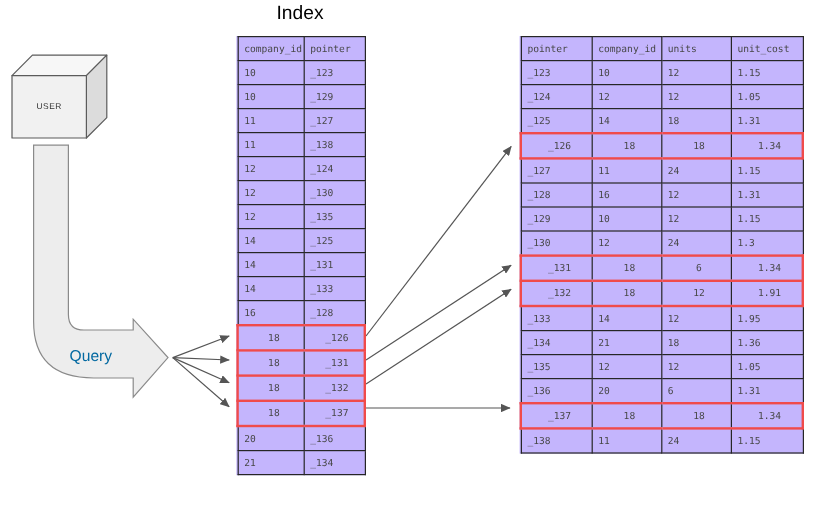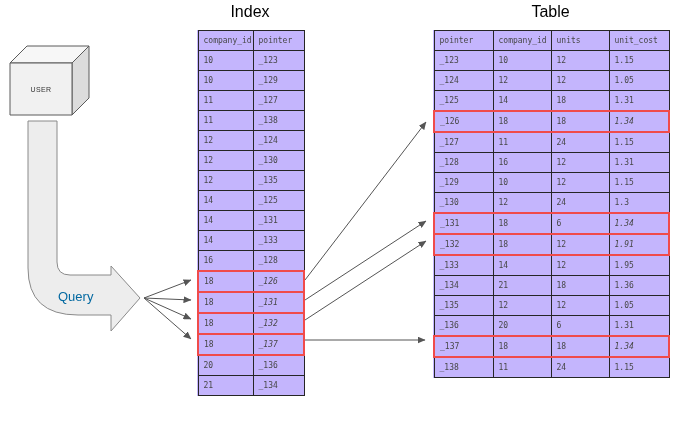--- a/index.html
+++ b/index.html
@@ -22,23 +22,23 @@
   }
   table.idx  { left:197px; top:30px; width:106px; }
   table.main { left:433px; top:30px; width:235px; }
   .tbl th, .tbl td {
     border:1px solid #262626;
     font:8px "DejaVu Sans Mono", monospace;
     font-weight:normal; color:#474747;
     height:19px; padding:0 0 0 5px; text-align:left; vertical-align:middle;
     white-space:nowrap; overflow:hidden;
   }
-  tr.hl td { border-top:2px solid var(--red); border-bottom:2px solid var(--red); }
+  tr.hl td { border-top:2px solid var(--red); border-bottom:2px solid var(--red);text-align:center; }
   tr.hl td:first-child { border-left:2px solid var(--red); }
-  tr.hl td:last-child  { border-right:2px solid var(--red);font-style:italic; }
+  tr.hl td:last-child  { border-right:2px solid var(--red); }
 
   #user-label {
     position:absolute; left:10px; top:63px; width:62px; height:52px; z-index:3;
     display:flex; align-items:center; justify-content:center;
     font:7px "Liberation Sans", sans-serif; color:#333; letter-spacing:.4px;
   }
   #query-label {
     position:absolute; left:58px; top:289px; width:64px; z-index:3;
     font:13px "Liberation Sans", sans-serif; color:#0369a1;
   }
@@ -69,21 +69,20 @@
     <line x1="144" y1="298" x2="191" y2="319" stroke="#555" stroke-width="1" marker-end="url(#ah)"></line>
     <line x1="144" y1="298" x2="191" y2="339" stroke="#555" stroke-width="1" marker-end="url(#ah)"></line>
 
     <line x1="305" y1="280" x2="426" y2="122" stroke="#555" stroke-width="1" marker-end="url(#ah)"></line>
     <line x1="305" y1="300" x2="426" y2="221" stroke="#555" stroke-width="1" marker-end="url(#ah)"></line>
     <line x1="305" y1="320" x2="426" y2="241" stroke="#555" stroke-width="1" marker-end="url(#ah)"></line>
     <line x1="305" y1="340" x2="425" y2="340" stroke="#555" stroke-width="1" marker-end="url(#ah)"></line>
   </svg>
 
   <div class="title" id="title-index">Index</div>
-  <div class="title" id="title-table">Table</div>
 
   <div id="user-label">USER</div>
   <div id="query-label">Query</div>
 
   <table class="tbl idx">
     <colgroup>
         <col style="width:55px">
         <col style="width:51px">
       </colgroup>
     <thead>

